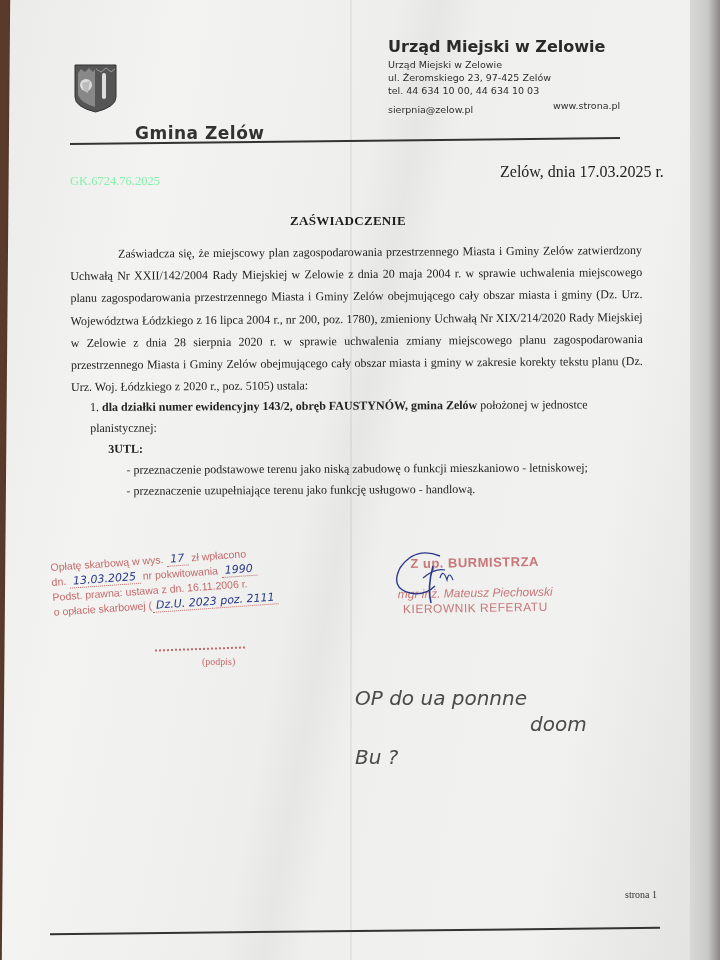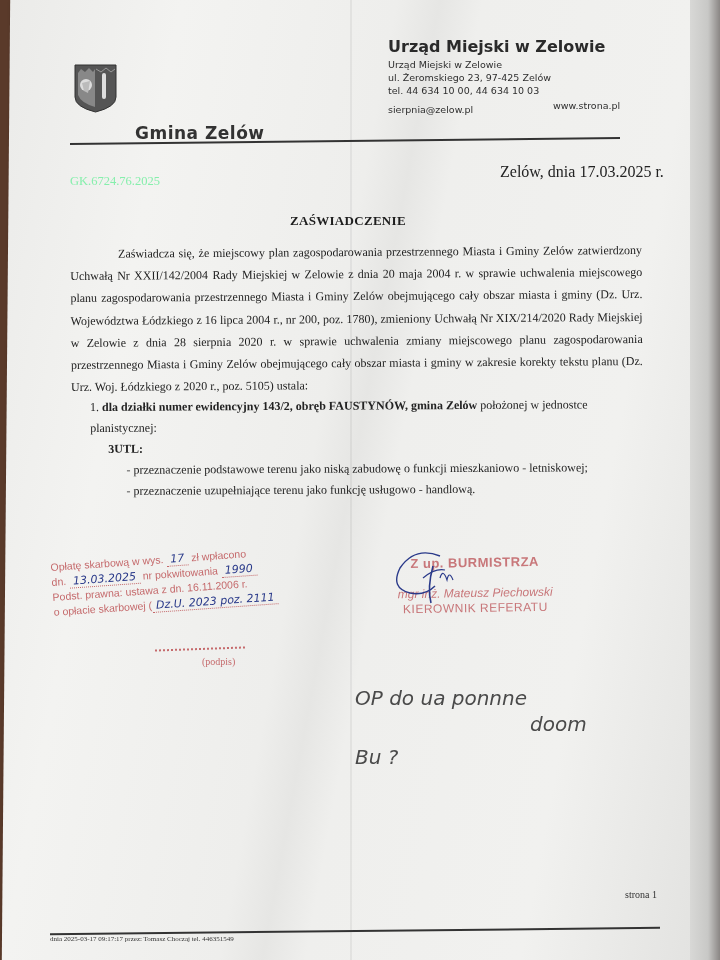--- a/index.html
+++ b/index.html
@@ -143,15 +143,14 @@
     <path d="M55 30 Q58 20 62 32 Q64 22 68 32" stroke="#2a3a8a" stroke-width="1.2" fill="none"></path>
   </svg>
 </div>
 
 <div class="abs handwriting" style="left:355px; top:686px;">OP do ua ponnne</div>
 <div class="abs handwriting" style="left:530px; top:712px;font-style:italic;">doom</div>
 <div class="abs handwriting" style="left:355px; top:745px;">Bu ?</div>
 
 <div class="abs hr2"></div>
 <div class="abs footer">
-  <div>dnia 2025-03-17 09:17:17 przez: Tomasz Choczaj tel. 446351549</div>
 </div>
 <div class="abs page-no">strona 1</div>
 
 </body></html>

